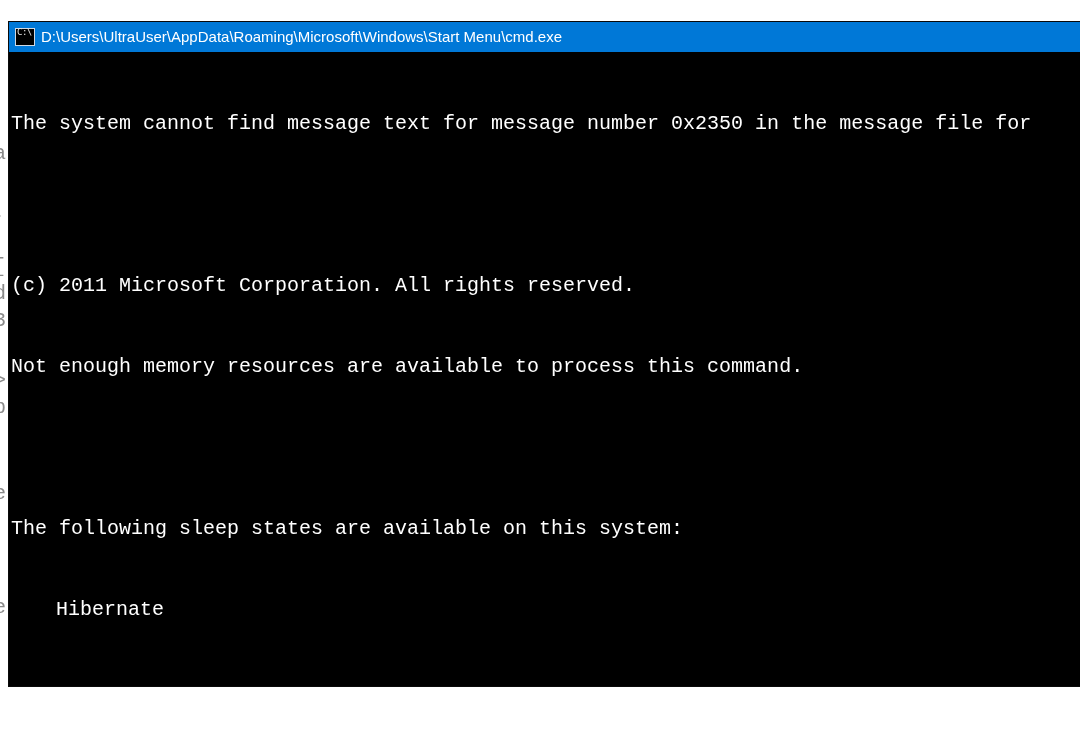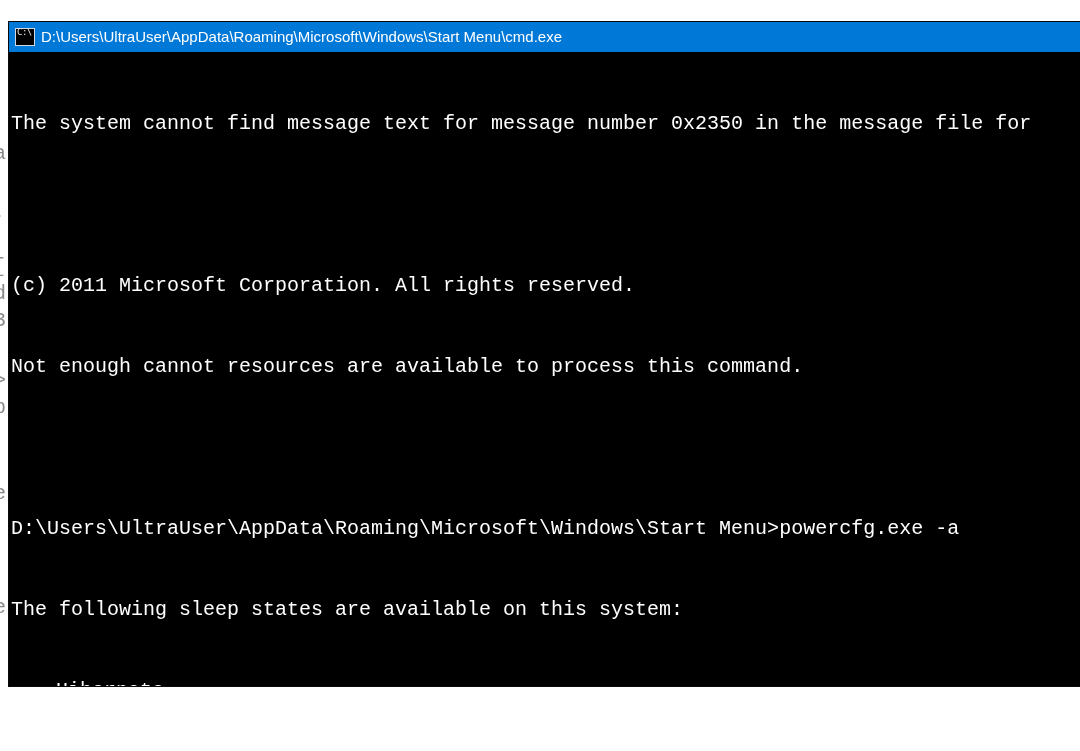--- a/index.html
+++ b/index.html
@@ -125,23 +125,22 @@
 
   <div class="titlebar">
     <span class="cmd-icon"></span>
     <span class="title-text"> D:\Users\UltraUser\AppData\Roaming\Microsoft\Windows\Start Menu\cmd.exe</span>
   </div>
 
   <div class="terminal">
     <div class="line">The system cannot find message text for message number 0x2350 in the message file for</div>
     <div class="line"></div>
     <div class="line">(c) 2011 Microsoft Corporation. All rights reserved.</div>
-    <div class="line">Not enough cannot resources are available to process this command.</div>
+    <div class="line">Not enough memory resources are available to process this command.</div>
     <div class="line"></div>
-    <div class="line">D:\Users\UltraUser\AppData\Roaming\Microsoft\Windows\Start Menu&gt;powercfg.exe -a</div>
     <div class="line">The following sleep states are available on this system:</div>
     <div class="line indent1">Hibernate</div>
     
     
     
     
     
     
     
     

